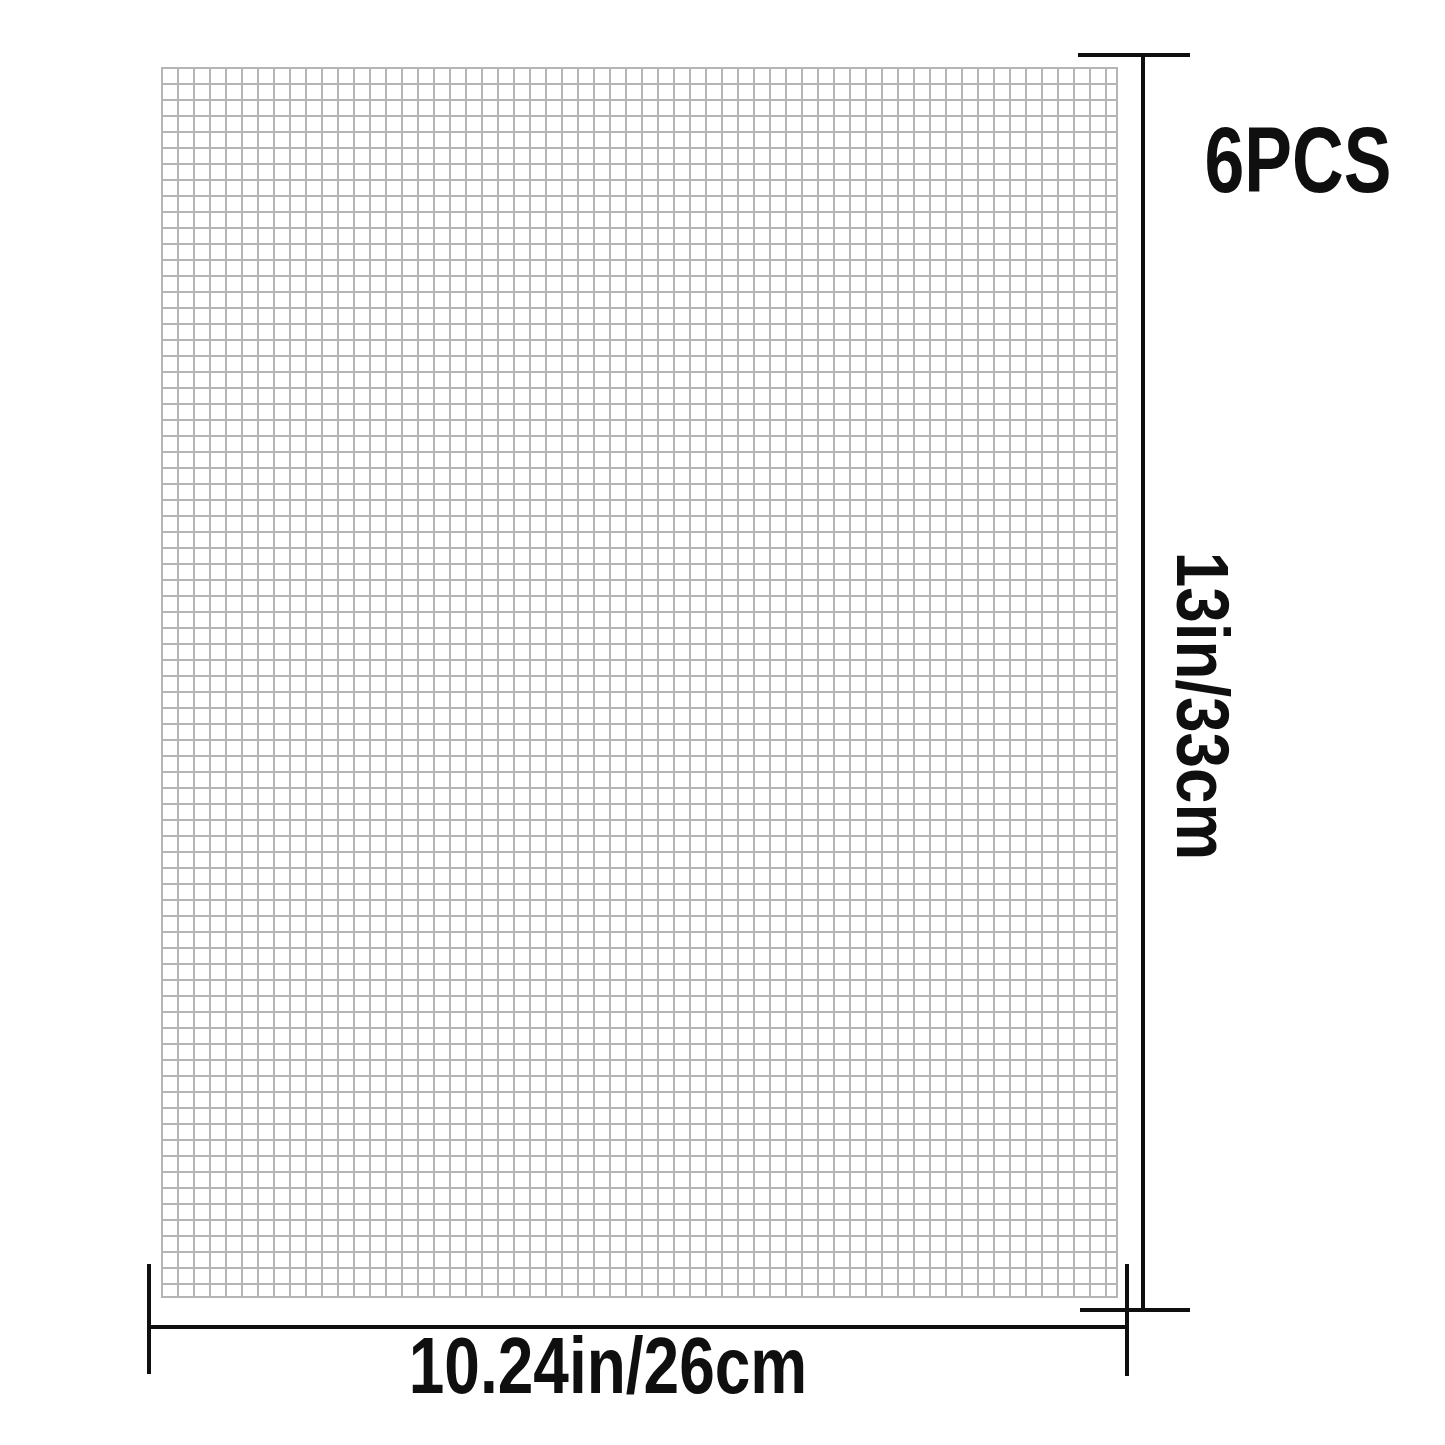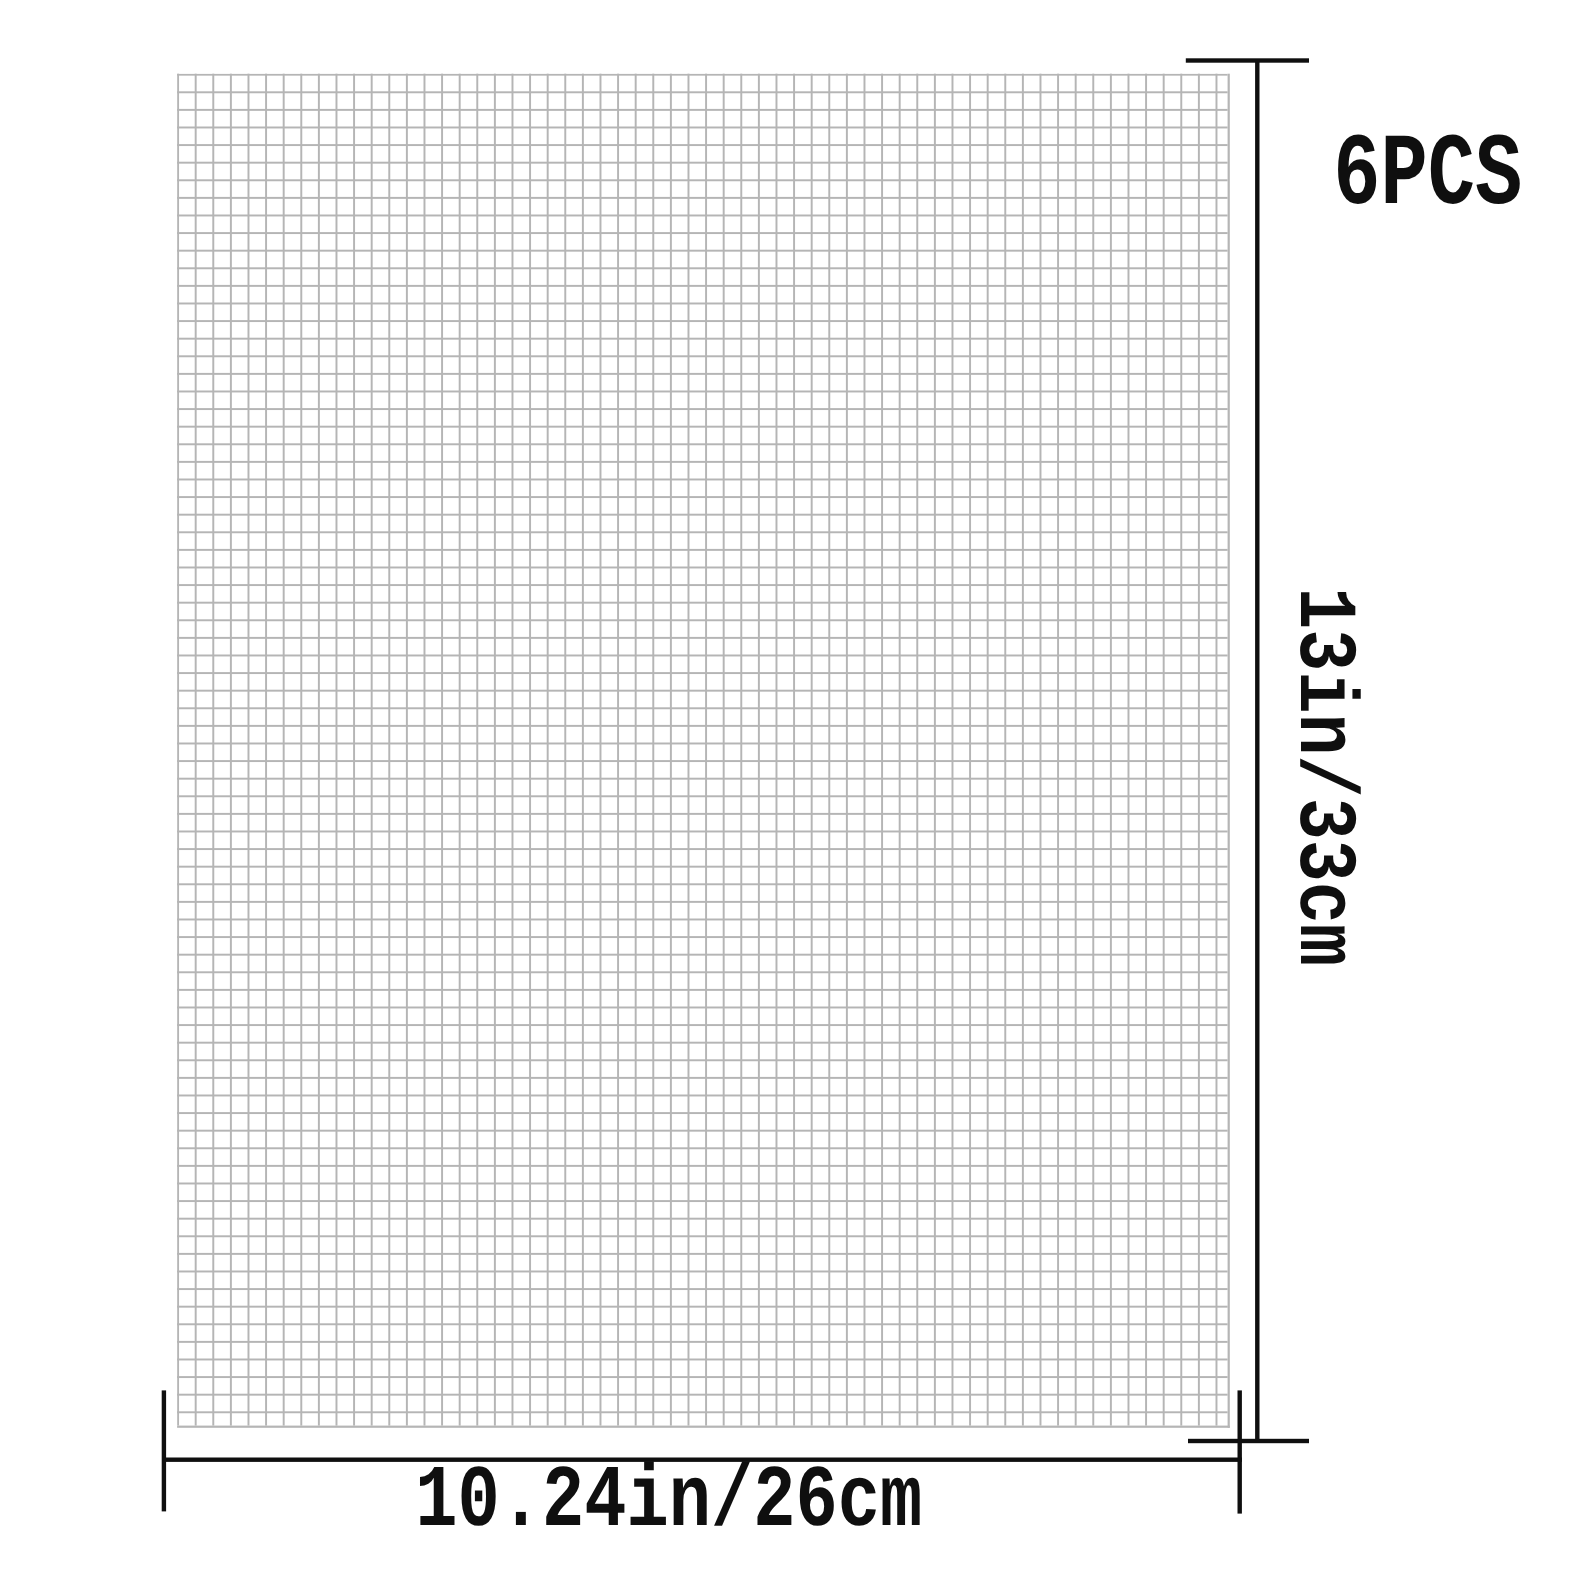--- a/index.html
+++ b/index.html
@@ -6,21 +6,21 @@
     margin: 0;
     padding: 0;
     background: #ffffff;
   }
   .stage {
     position: relative;
     width: 1445px;
     height: 1445px;
     background: #ffffff;
     overflow: hidden;
-    font-family: Liberation Mono, monospace;
+    font-family: Liberation Sans, sans-serif;
     text-align: right;
   }
 
   
   .mesh {
     position: absolute;
     left: 161px;
     top: 67px;
     width: 957px;
     height: 1231px;

